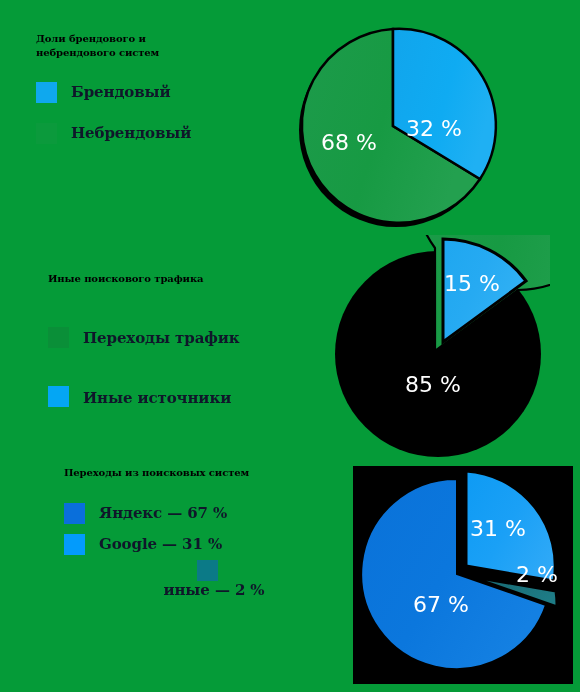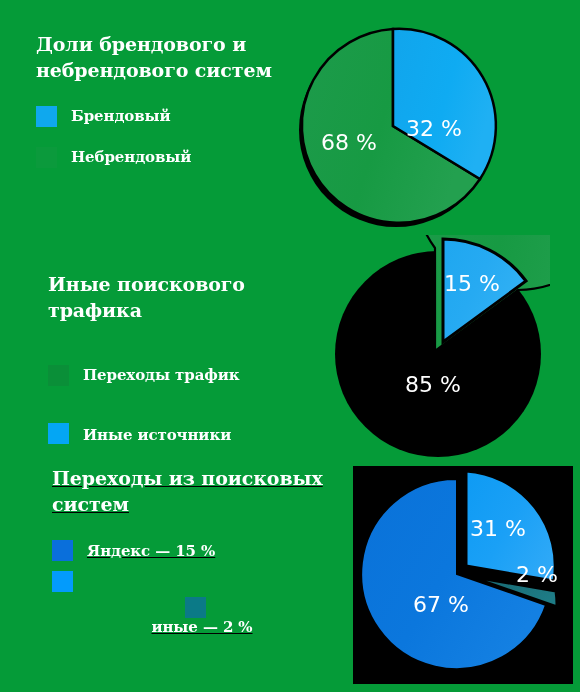--- a/index.html
+++ b/index.html
@@ -21,23 +21,23 @@
   }
 
   
   .block {
     position: absolute;
   }
 
   .chart-title {
     font-family: "DejaVu Serif", serif;
     font-weight: bold;
-    font-size: 19px;
+    font-size: 10px;
     line-height: 1.35;
-    color: #ffffff;
+    color: #000000;
     letter-spacing: -0.1px;
   }
 
   .legend {
     margin-top: 10px;
   }
   .legend-row {
     display: flex;
     align-items: center;
     height: 34px;
@@ -45,21 +45,21 @@
   .swatch {
     width: 21px;
     height: 21px;
     flex: 0 0 21px;
     margin-right: 14px;
   }
   .legend-label {
     font-family: "DejaVu Serif", serif;
     font-weight: bold;
     font-size: 15px;
-    color: #ffffff;
+    color: #0f172a;
     white-space: nowrap;
     letter-spacing: -0.1px;
   }
 
   
   .pie-wrap {
     position: absolute;
   }
   .pie-svg {
     display: block;
@@ -157,29 +157,30 @@
       <path fill="url(#g2green)" stroke="#000000" stroke-width="2.2" d="M 110 116 L 193 55 A 103 103 0 1 0 110 13 Z"></path>
 
       <g transform="translate(8,-9)">
         <path fill="url(#g2blue)" stroke="#000000" stroke-width="3" d="M 110 116 L 110 13 A 103 103 0 0 1 193 55 Z"></path>
       </g>
       <text class="slice-label" x="147" y="50">15 %</text>
       <text class="slice-label" x="108" y="151">85 %</text>
     </svg>
   </div>
 
-  <div class="block" style="left:52px; top:466px; width:300px;text-decoration:underline;">
+  <div class="block" style="left:64px; top:466px; width:300px;">
     <div class="chart-title">Переходы из поисковых систем</div>
     <div class="legend" style="margin-top:18px;">
       <div class="legend-row" style="height:31px;">
         <span class="swatch" style="background:#0a6fdb;"></span>
-        <span class="legend-label">Яндекс — 15 %</span>
+        <span class="legend-label">Яндекс — 67 %</span>
       </div>
       <div class="legend-row" style="height:31px;">
         <span class="swatch" style="background:#039bfc;"></span>
+        <span class="legend-label">Google — 31 %</span>
       </div>
       <div class="legend-row" style="height:31px;flex-direction:column;">
         <span class="swatch" style="background:#0b7a87;"></span>
         <span class="legend-label">иные — 2 %</span>
       </div>
     </div>
   </div>
 
   <div class="panel-black" style="left:353px; top:466px; width:220px; height:218px;"></div>
 

